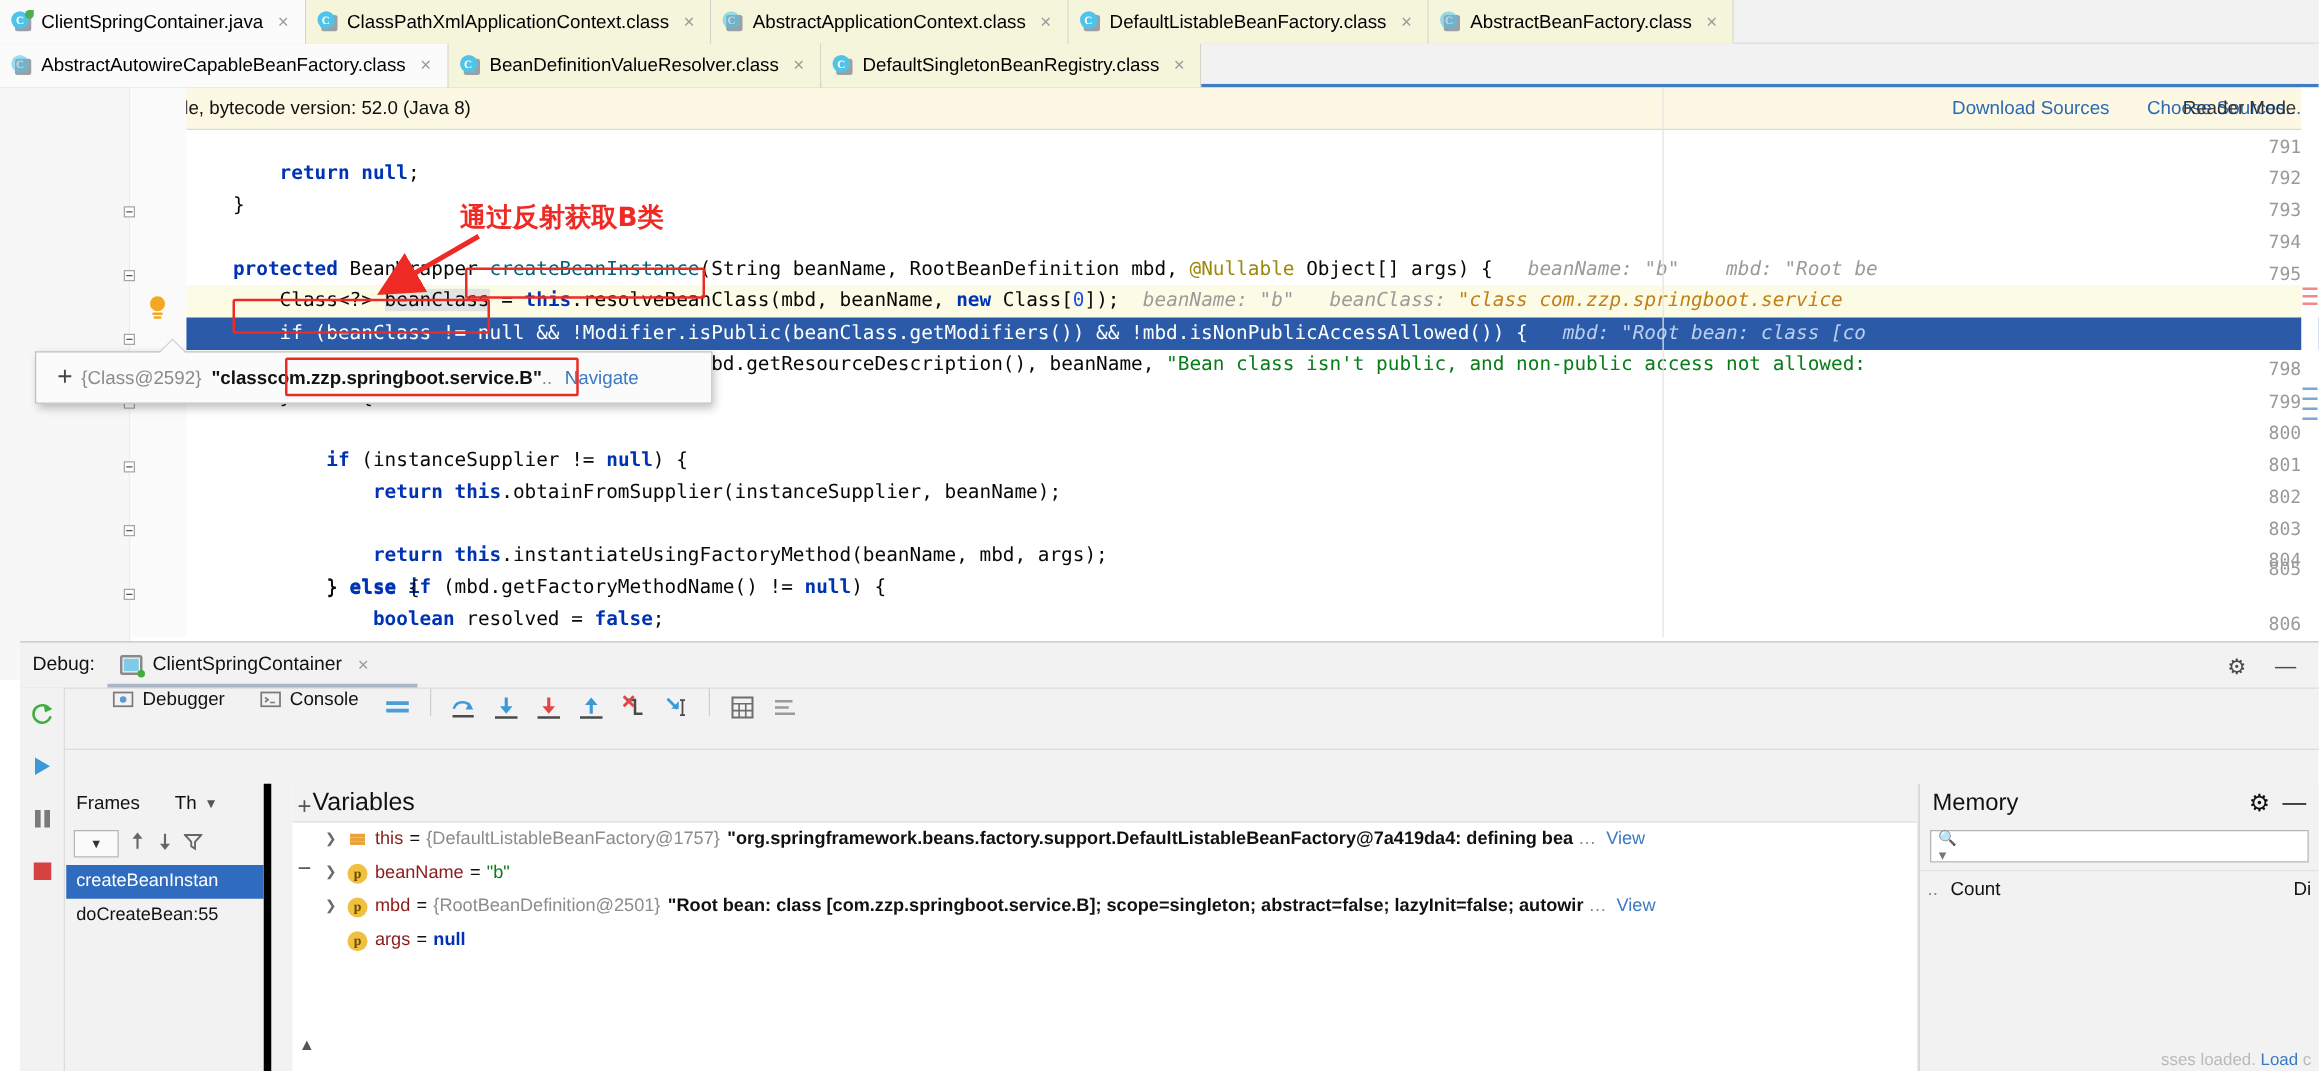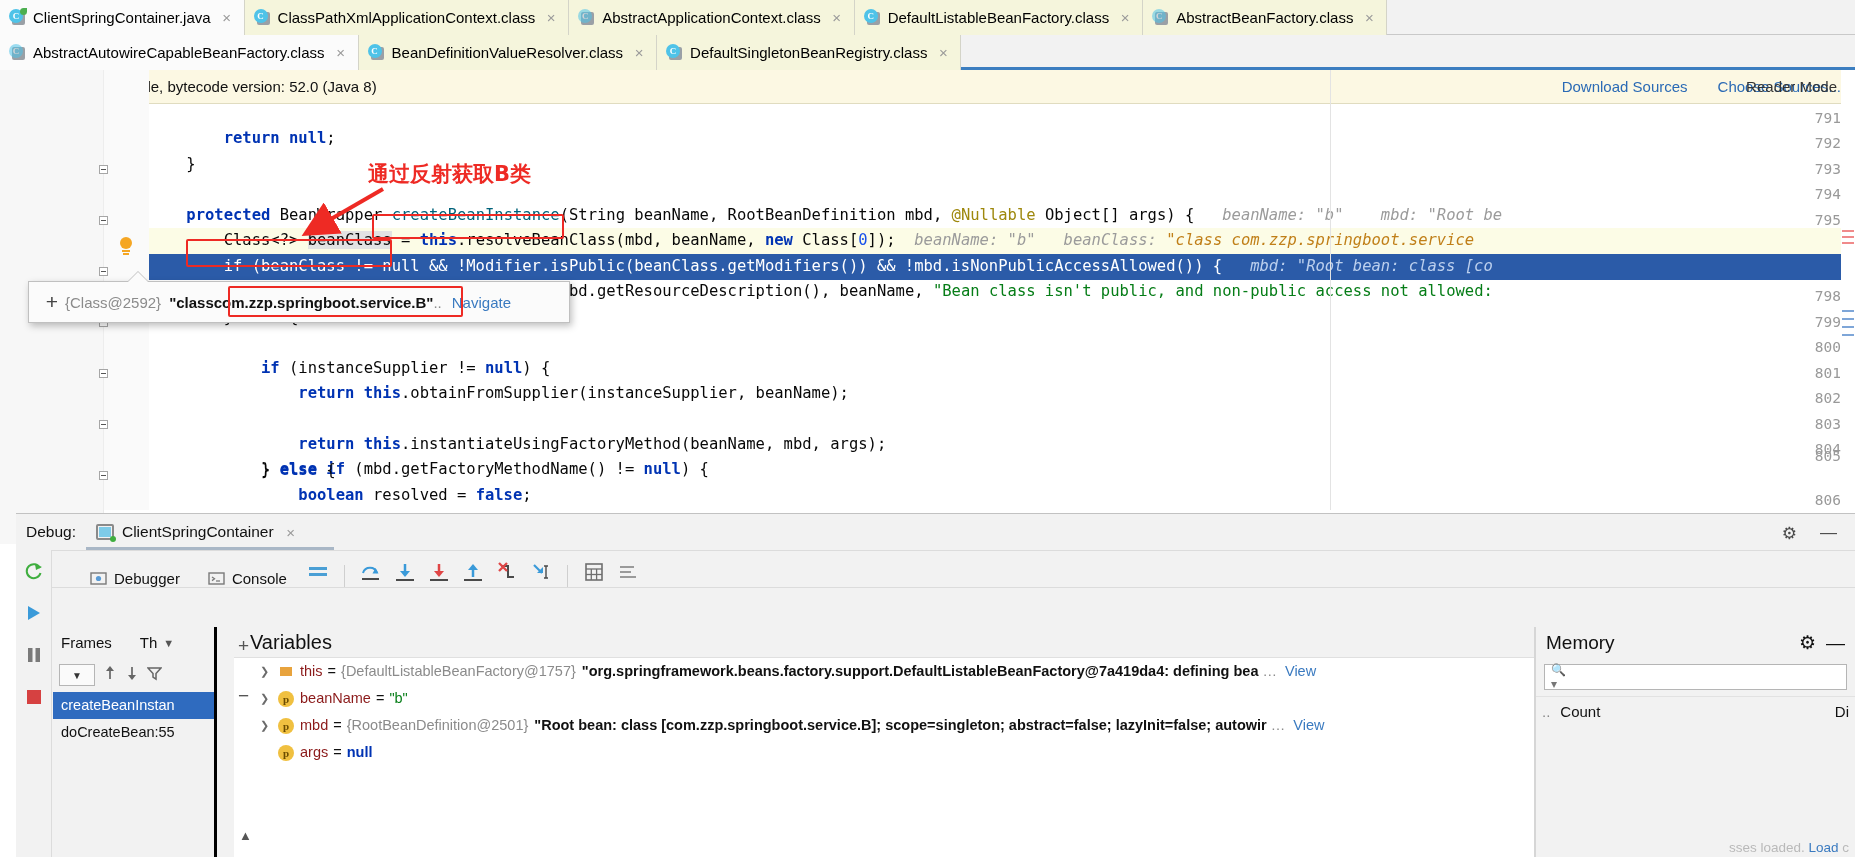--- a/index.html
+++ b/index.html
@@ -96,32 +96,32 @@
   .runcfg { display:flex; align-items:center; gap:8px; padding:0 6px; }
   .runcfg .ico { width:18px; height:16px; position:relative; }
   .runcfg .ico .o { position:absolute; inset:0; border:2px solid #8a8a8a; border-radius:2px; }
   .runcfg .ico .i { position:absolute; left:3px; top:3px; right:3px; bottom:3px; background:#7ecbe8; }
   .runcfg .ico .g { position:absolute; right:-2px; bottom:-2px; width:6px; height:6px;
      border-radius:50%; background:#3fae3f; }
   .underline-tab { position:absolute; left:70px; top:33px; width:248px; height:3px; background:#a9b7c6; }
   .gearbtn { position:absolute; right:58px; top:9px; font-size:17px; color:#4a4a4a; }
   .minbtn  { position:absolute; right:18px; top:9px; font-size:17px; color:#4a4a4a; }
 
-  .dbgtoolbar { height:38px; display:flex; align-items:flex-end; padding-left:60px;
+  .dbgtoolbar { height:50px; display:flex; align-items:flex-start; padding-left:60px;
      border-top:1px solid #dcdcdc; border-bottom:1px solid #dcdcdc; background:#f2f2f2; gap:0; }
   .dtab { font-size:15px; color:#111; padding:0 14px; display:flex; align-items:center; gap:7px; }
   .dsep { width:1px; height:22px; background:#cfcfcf; margin:0 9px; }
   .dbtn { width:34px; height:30px; display:flex; align-items:center; justify-content:center; }
 
   .leftrail { position:absolute; left:0; top:36px; bottom:0; width:36px; background:#f2f2f2;
      border-right:1px solid #dcdcdc; }
   .railbtn { width:36px; height:42px; display:flex; align-items:center; justify-content:center; }
 
   .framescol { position:absolute; left:37px; top:113px; width:164px; bottom:0;
-     background:#f2f2f2; border-right:3px solid #000000; }
+     background:#f2f2f2; border-right:6px solid #000000; }
   .framehdr { height:31px; display:flex; align-items:center; gap:6px; padding:0 8px;
      font-size:15px; color:#111; }
   .framectrl { height:34px; display:flex; align-items:center; gap:8px; padding:0 6px; }
   .combo { width:36px; height:22px; border:1px solid #b5b5b5; background:#fafafa;
      display:flex; align-items:center; justify-content:center; font-size:10px; color:#333; }
   .frameitem { height:27px; line-height:27px; padding:0 8px; font-size:14.5px; color:#111;
      white-space:nowrap; overflow:hidden; }
   .frameitem.sel { background:#2f6bbf; color:#fff; }
 
   .varspane { position:absolute; left:218px; top:113px; right:320px; bottom:0; background:#fff;

